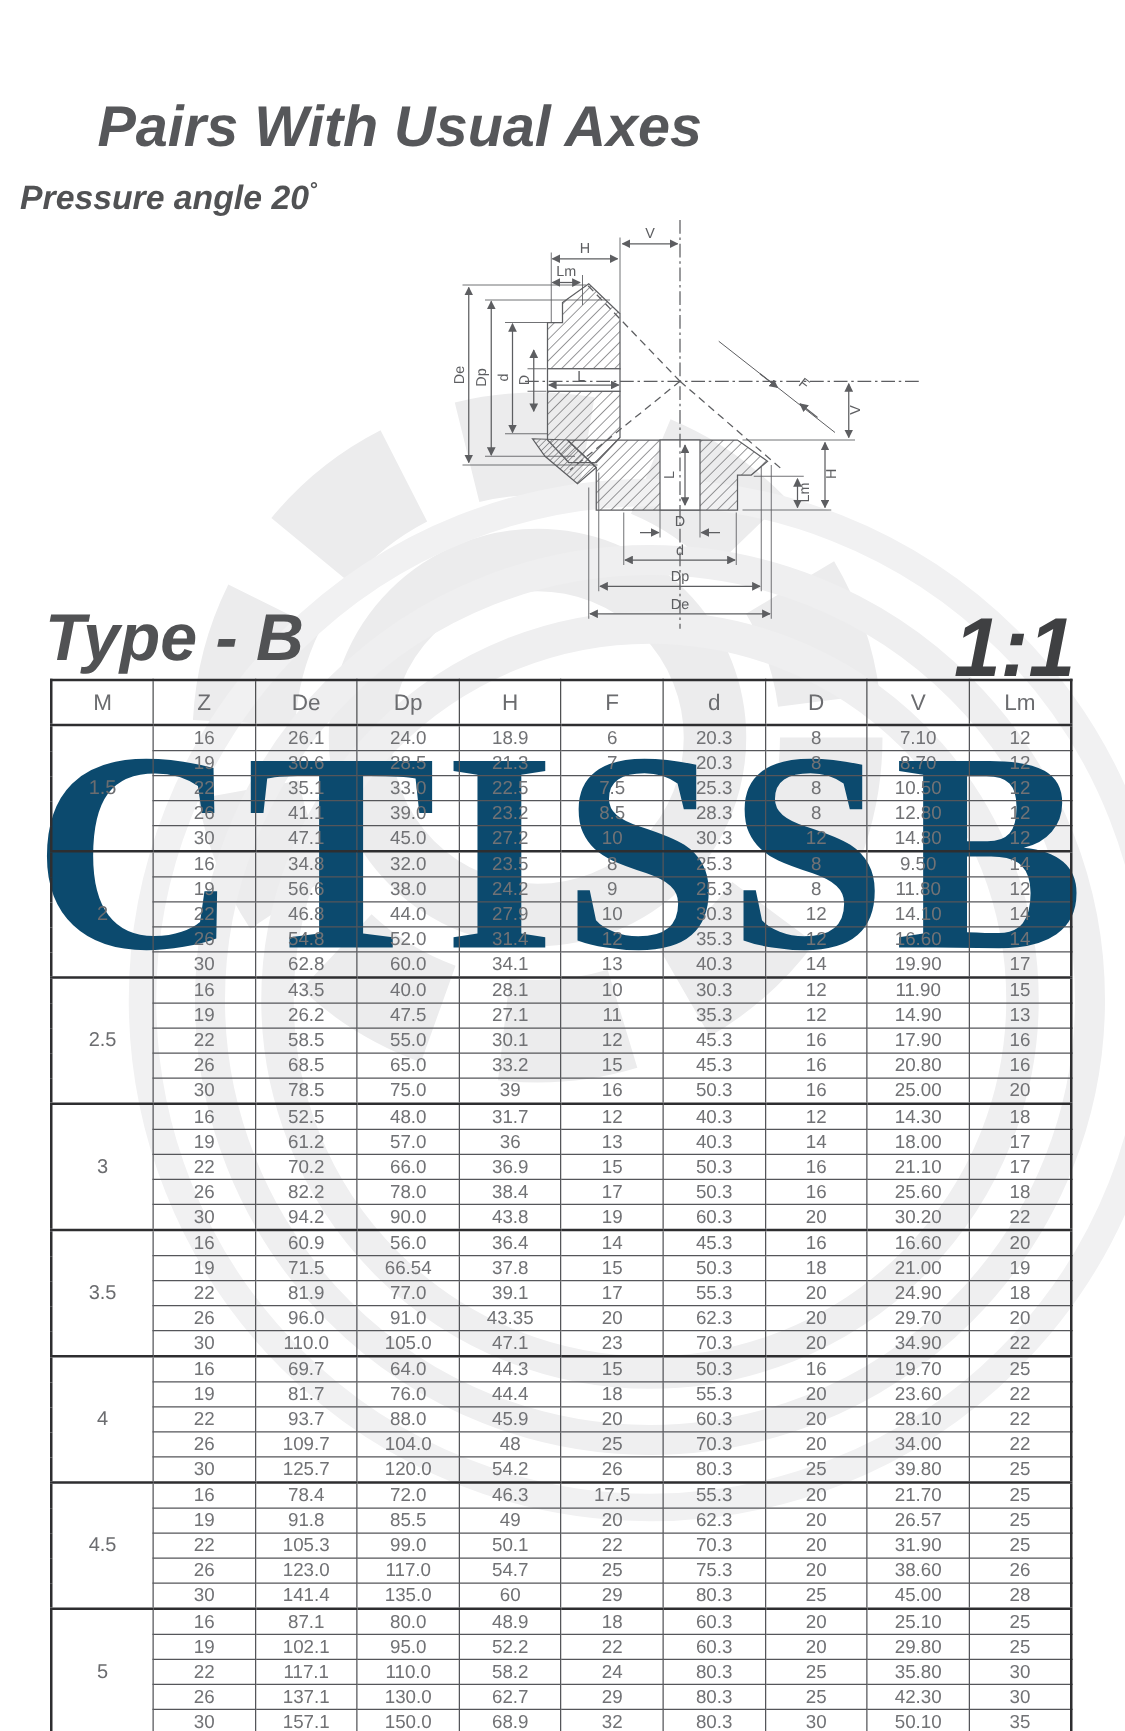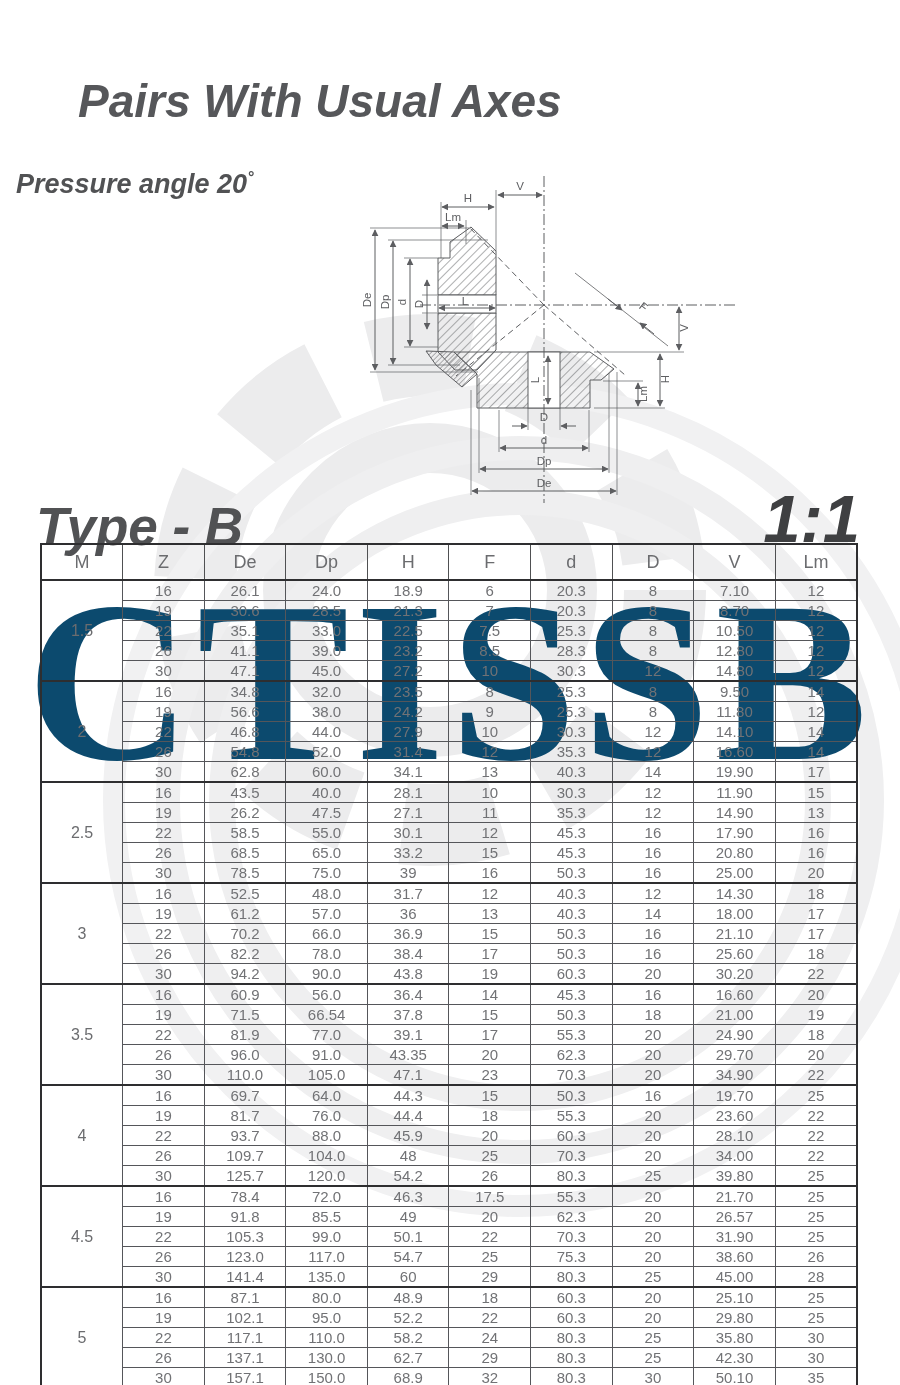--- a/index.html
+++ b/index.html
@@ -11,24 +11,24 @@
            font-family:"Liberation Serif",serif;font-weight:bold;
            font-size:228px;letter-spacing:6px;color:#0c4a6e;text-align:center;
            line-height:1;user-select:none;}
   
   .layer{position:absolute;left:0;top:0;width:100%;height:100%;z-index:1;}
   .title1{position:absolute;left:20px;top:0px;
           font-style:italic;font-weight:700;font-size:58px;color:#56575a;}
   .title2{position:absolute;left:78px;top:74px;
           font-style:italic;font-weight:700;font-size:46px;color:#56575a;}
   .pressure{position:absolute;left:16px;top:143px;
-          font-style:italic;font-weight:700;font-size:27px;color:#515254;margin-top:26px;}
+          font-style:italic;font-weight:700;font-size:27px;color:#515254;}
   .pressure sup{font-size:16px;}
   .type-label{position:absolute;left:36px;top:480px;
-          font-style:italic;font-weight:700;font-size:53px;color:#515254;margin-top:16px;}
+          font-style:italic;font-weight:700;font-size:53px;color:#515254;}
   .ratio-label{position:absolute;right:40px;top:480px;
           font-style:italic;font-weight:700;font-size:67px;color:#3f4042;}
   
   #diagram{position:absolute;left:338px;top:168px;}
   #diagram text{font-family:"Liberation Sans",sans-serif;font-size:11.5px;fill:#5d5e61;}
   
   #gear-table{position:absolute;left:40px;top:543px;width:818px;
           border-collapse:collapse;table-layout:fixed;
           border:2px solid #2e2e30;background:transparent;}
   #gear-table th{height:34px;font-weight:400;font-size:18px;color:#6b6c6f;

